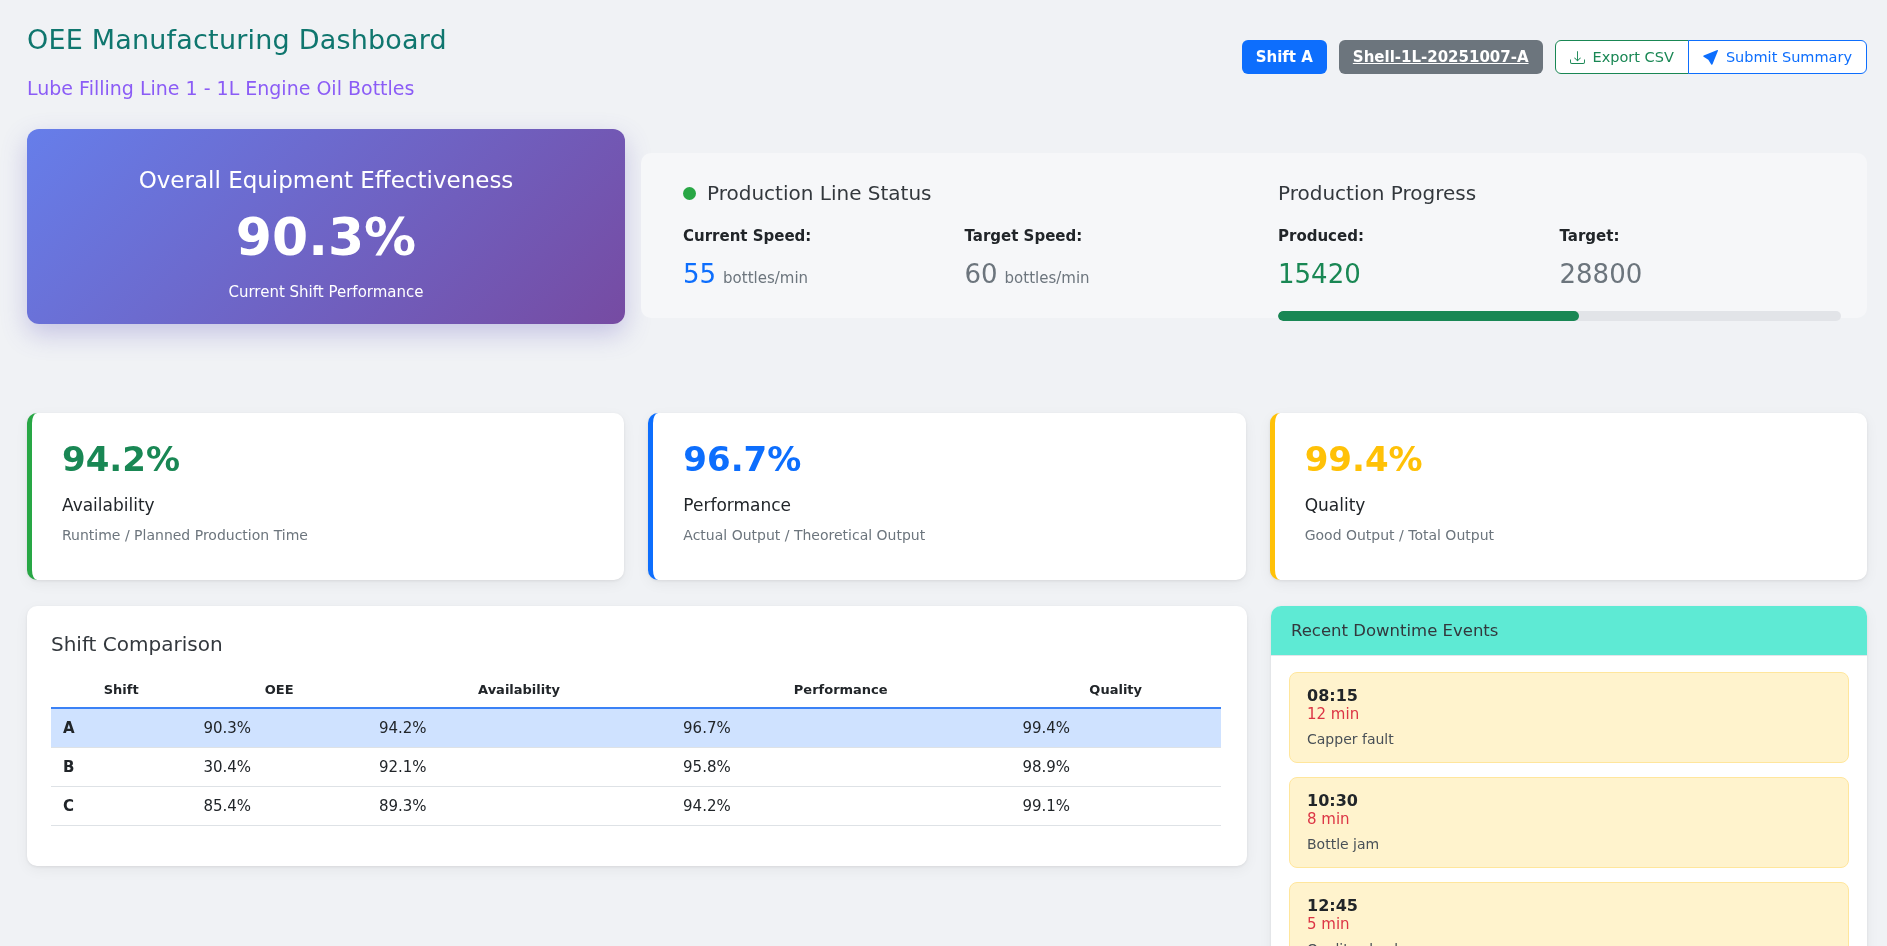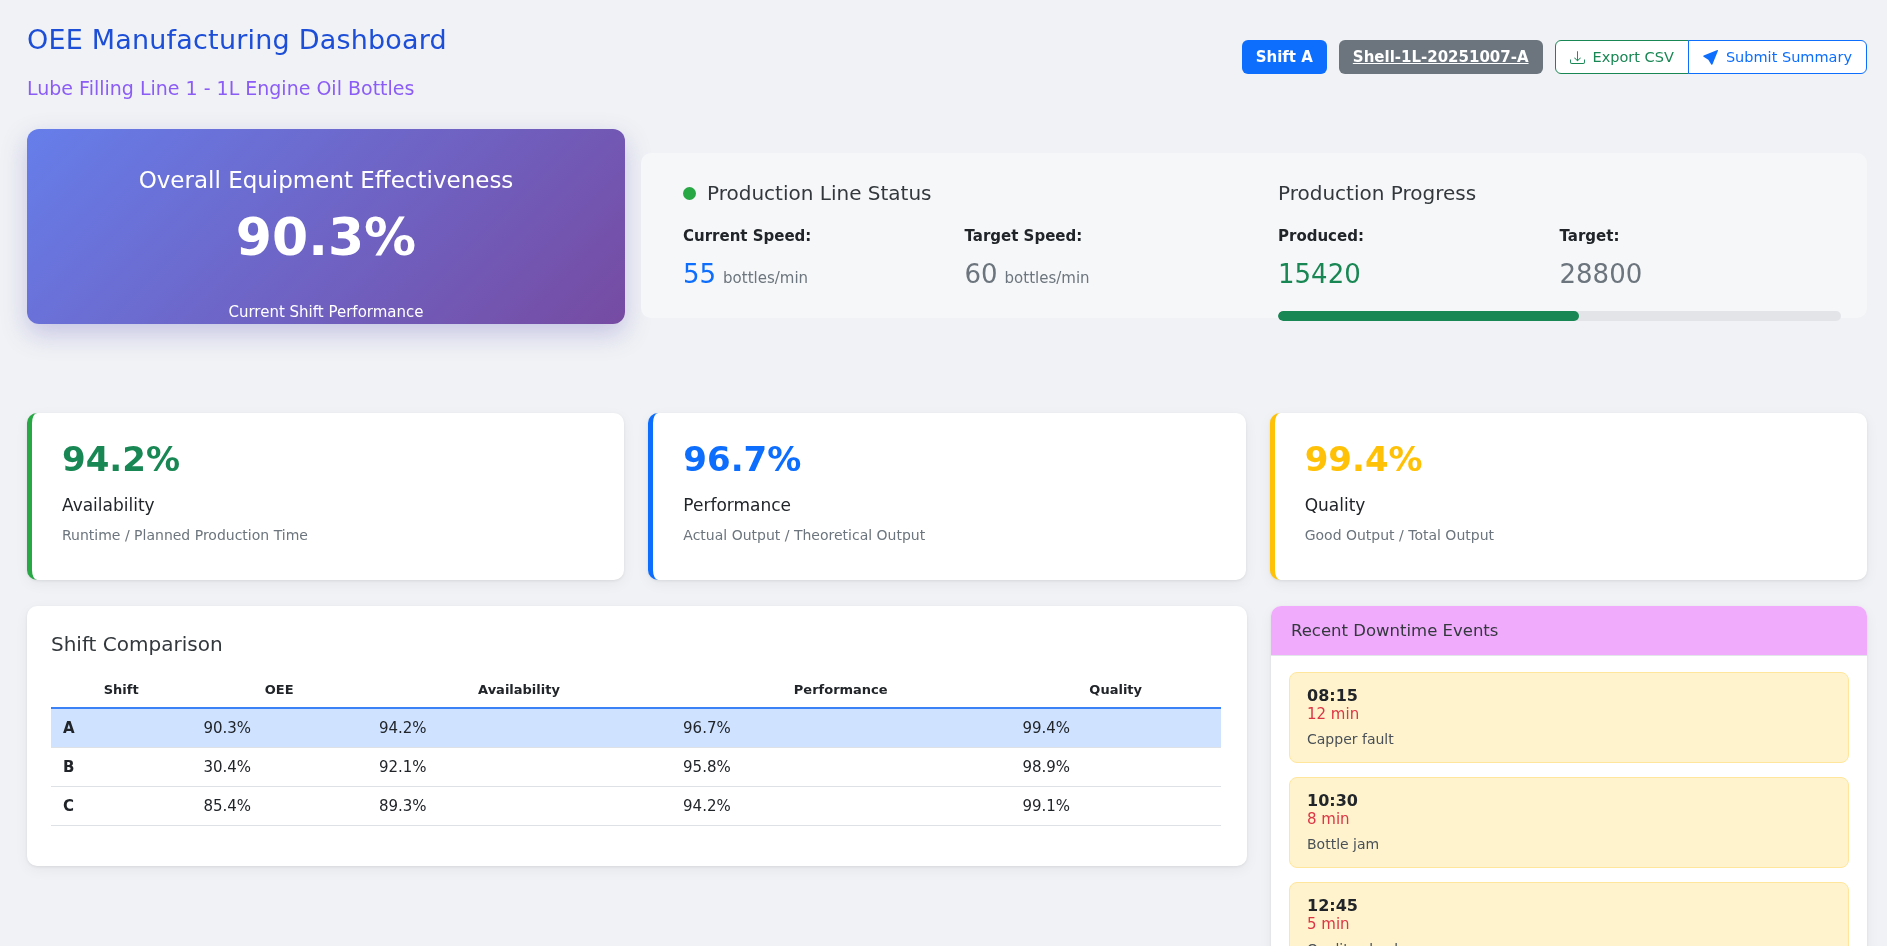--- a/index.html
+++ b/index.html
@@ -7,21 +7,21 @@
   body {
     font-family: "DejaVu Sans", "Liberation Sans", sans-serif;
     background: #f0f2f5;
     color: #212529;
     overflow: hidden;
   }
   .page { padding: 24px 20px 16px 27px; }
 
   
   .header { display: flex; justify-content: space-between; align-items: flex-start; margin-bottom: 30px; }
-  .page-title { font-size: 27px; font-weight: 500; color: #1d4ed8; letter-spacing: .2px; }
+  .page-title { font-size: 27px; font-weight: 500; color: #0f766e; letter-spacing: .2px; }
   .page-subtitle { font-size: 19px; color: #8b5cf6; margin-top: 22px; }
   .header-right { display: flex; align-items: center; gap: 12px; margin-top: 16px; }
   .badge { display: inline-block; padding: 8px 14px; border-radius: 6px; font-size: 15px; font-weight: 700; color: #fff; text-align: right; }
   .badge-blue { background: #0d6efd; }
   .badge-gray { background: #6c757d; text-decoration: underline; }
   .btn-group { display: inline-flex; }
   .btn { display: inline-flex; align-items: center; gap: 8px; background: #fff; padding: 8px 14px;
          font-size: 14.5px; font-weight: 500; cursor: pointer; border: 1px solid; font-family: inherit; }
   .btn-export { color: #198754; border-color: #198754; border-radius: 6px 0 0 6px; }
   .btn-submit { color: #0d6efd; border-color: #0d6efd; border-radius: 0 6px 6px 0; margin-left: -1px; }
@@ -30,21 +30,21 @@
   
   .top-grid { display: grid; grid-template-columns: 598px 1fr; gap: 16px; align-items: start; margin-bottom: 89px; }
   .oee-card {
     background: linear-gradient(135deg, #667eea 0%, #764ba2 100%);
     border-radius: 12px; color: #fff; text-align: center;
     height: 195px; padding: 38px 20px 30px;
     box-shadow: 0 10px 26px rgba(100, 90, 190, .30);
   }
   .oee-title { font-size: 23px; font-weight: 400; }
   .oee-value { font-size: 52px; font-weight: 700; margin-top: 14px; }
-  .oee-caption { font-size: 15px; margin-top: 36px; }
+  .oee-caption { font-size: 15px; margin-top: 16px; }
 
   .status-panel {
     background: #f6f7f9; border-radius: 10px; margin-top: 24px; height: 165px;
     padding: 28px 26px 24px 42px;
     display: grid; grid-template-columns: 1fr 1fr; column-gap: 32px;
   }
   .panel-title { font-size: 20px; color: #33383d; display: flex; align-items: center; }
   .status-dot { width: 13px; height: 13px; border-radius: 50%; background: #28a745; display: inline-block; margin-right: 11px; }
   .kv-grid { display: grid; grid-template-columns: 1fr 1fr; margin-top: 22px; }
   .kv-label { font-size: 15px; font-weight: 700; color: #212529; }
@@ -81,21 +81,21 @@
   .section-title { font-size: 20px; color: #33383d; margin-bottom: 16px; }
   table { width: 100%; border-collapse: collapse; table-layout: fixed; }
   col.c-shift { width: 12%; } col.c-oee { width: 15%; } col.c-avail { width: 26%; }
   col.c-perf { width: 29%; } col.c-qual { width: 18%; }
   th { text-align: center; font-size: 13px; font-weight: 700; padding: 10px 12px; border-bottom: 2px solid #3b82f6; }
   td { font-size: 15px; padding: 10px 12px; border-bottom: 1px solid #dee2e6; }
   td.shift-name { font-weight: 700; }
   tr.highlighted td { background: #cfe2ff; }
 
   .downtime-card { overflow: hidden; }
-  .downtime-header { padding: 15px 20px; font-size: 16.5px; color: #33383d; background: #f0abfc; border-bottom: 1px solid #e2e5e9; }
+  .downtime-header { padding: 15px 20px; font-size: 16.5px; color: #33383d; background: #5eead4; border-bottom: 1px solid #e2e5e9; }
   .downtime-body { padding: 16px 18px 18px; }
   .event-card { background: #fff3cd; border: 1px solid #ffe69c; border-radius: 8px; padding: 13px 17px 15px; margin-bottom: 14px; }
   .event-card:last-child { margin-bottom: 0; }
   .event-top { display: flex; justify-content: space-between; align-items: baseline; flex-direction: column; }
   .event-time { font-size: 16px; font-weight: 700; color: #212529; }
   .event-duration { font-size: 15px; color: #dc3545; }
   .event-reason { font-size: 14px; color: #495057; margin-top: 8px; }
 </style>
 </head>
 <body>

